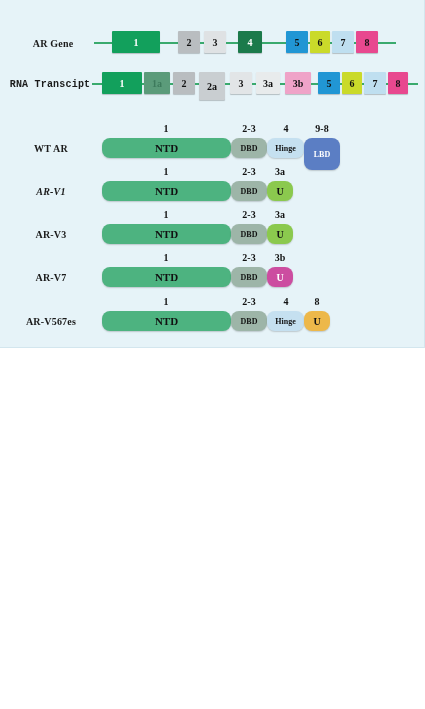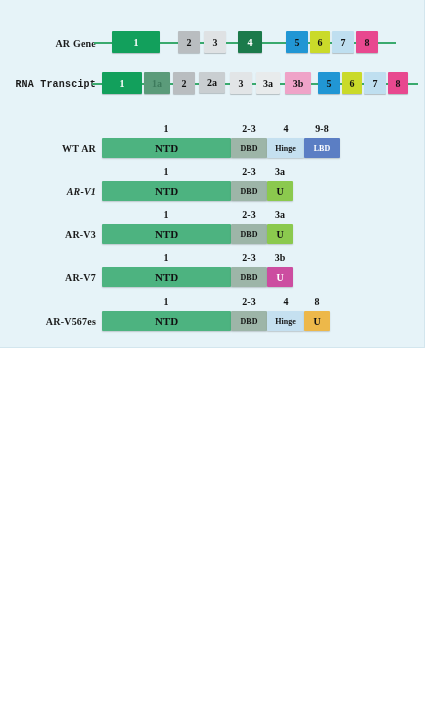--- a/index.html
+++ b/index.html
@@ -26,21 +26,21 @@
     box-sizing: border-box;
   }
 
   
   .row-label {
     position: absolute;
     font-family: "Liberation Serif", serif;
     font-weight: bold;
     font-size: 10px;
     color: #1a1a1a;
-    text-align: right;
+    text-align: center;
     white-space: nowrap;
     letter-spacing: 0.2px;
   }
 
   
   .exon {
     position: absolute;
     box-sizing: border-box;
     display: flex;
     align-items: center;
@@ -63,21 +63,21 @@
   
   .domain-seg {
     position: absolute;
     box-sizing: border-box;
     display: flex;
     align-items: center;
     justify-content: center;
     font-family: "Liberation Serif", serif;
     font-weight: bold;
     color: #111111;
-    border-radius: 1px;
+    border-radius: 8px;
   }
   .seg-ntd   { font-size: 11px; }
   .seg-small { font-size: 8px; }
   .seg-u     { font-size: 10px; }
   .seg-lbd   { font-size: 8px; color: #ffffff; }
   .bar-shadow { box-shadow: 0 1px 1.5px rgba(0,0,0,0.18); }
 
   
   .exon-annot {
     position: absolute;
@@ -117,21 +117,21 @@
 
   <div class="row-label" style="left:4px; top:79px; width:92px;font-family:Liberation Mono, monospace;">RNA Transcipt</div>
   <div id="transcript-track">
       <div class="connector" style="left: 92px; top: 83px; width: 10px;"></div>
       <div class="exon" style="left: 102px; top: 72px; width: 40px; height: 22px; background: rgb(18, 160, 92); color: rgb(255, 255, 255);">1</div>
       <div class="connector" style="left: 142px; top: 83px; width: 2px;"></div>
       <div class="exon" style="left: 144px; top: 72px; width: 26px; height: 22px; background: rgb(91, 155, 122); color: rgb(61, 122, 92);">1a</div>
       <div class="connector" style="left: 170px; top: 83px; width: 3px;"></div>
       <div class="exon" style="left: 173px; top: 72px; width: 22px; height: 22px; background: rgb(185, 189, 192); color: rgb(17, 17, 17);">2</div>
       <div class="connector" style="left: 195px; top: 83px; width: 4px;"></div>
-      <div class="exon" style="left: 199px; top: 72px; width: 26px; height: 21px; background: rgb(201, 206, 209); color: rgb(17, 17, 17);">2a</div>
+      <div class="exon" style="left: 199px; top: 72px; width: 26px; height: 28px; background: rgb(201, 206, 209); color: rgb(17, 17, 17);">2a</div>
       <div class="connector" style="left: 225px; top: 83px; width: 5px;"></div>
       <div class="exon" style="left: 230px; top: 72px; width: 22px; height: 22px; background: rgb(226, 229, 231); color: rgb(17, 17, 17);">3</div>
       <div class="connector" style="left: 252px; top: 83px; width: 4px;"></div>
       <div class="exon" style="left: 256px; top: 72px; width: 24px; height: 22px; background: rgb(232, 235, 236); color: rgb(17, 17, 17);">3a</div>
       <div class="connector" style="left: 280px; top: 83px; width: 5px;"></div>
       <div class="exon" style="left: 285px; top: 72px; width: 26px; height: 22px; background: rgb(239, 163, 200); color: rgb(17, 17, 17);">3b</div>
       <div class="connector" style="left: 311px; top: 83px; width: 7px;"></div>
       <div class="exon" style="left: 318px; top: 72px; width: 22px; height: 22px; background: rgb(33, 150, 212); color: rgb(17, 17, 17);">5</div>
       <div class="connector" style="left: 340px; top: 83px; width: 2px;"></div>
       <div class="exon" style="left: 342px; top: 72px; width: 20px; height: 22px; background: rgb(202, 218, 42); color: rgb(17, 17, 17);">6</div>
@@ -144,21 +144,21 @@
 
   <div id="variants-area">
       <div class="row-label" style="left: 6px; top: 143px; width: 90px;">WT AR</div>
       <div class="exon-annot" style="left: 146px; top: 123px; width: 40px;">1</div>
       <div class="exon-annot" style="left: 229px; top: 123px; width: 40px;">2-3</div>
       <div class="exon-annot" style="left: 266px; top: 123px; width: 40px;">4</div>
       <div class="exon-annot" style="left: 302px; top: 123px; width: 40px;">9-8</div>
       <div class="domain-seg bar-shadow seg-ntd" style="left: 102px; top: 138px; width: 129px; height: 20px; background: rgb(77, 179, 128); color: rgb(17, 17, 17);">NTD</div>
       <div class="domain-seg bar-shadow seg-small" style="left: 231px; top: 138px; width: 36px; height: 20px; background: rgb(157, 181, 168); color: rgb(17, 17, 17);">DBD</div>
       <div class="domain-seg bar-shadow seg-small" style="left: 267px; top: 138px; width: 37px; height: 20px; background: rgb(197, 224, 240); color: rgb(17, 17, 17);">Hinge</div>
-      <div class="domain-seg bar-shadow seg-lbd" style="left: 304px; top: 138px; width: 36px; height: 20px; background: rgb(91, 126, 196); color: rgb(255, 255, 255);">LBD</div>
+      <div class="domain-seg bar-shadow seg-lbd" style="left: 304px; top: 138px; width: 36px; height: 32px; background: rgb(91, 126, 196); color: rgb(255, 255, 255);">LBD</div>
       <div class="row-label" style="left: 6px; top: 186px; width: 90px; font-style: italic;">AR-V1</div>
       <div class="exon-annot" style="left: 146px; top: 166px; width: 40px;">1</div>
       <div class="exon-annot" style="left: 229px; top: 166px; width: 40px;">2-3</div>
       <div class="exon-annot" style="left: 260px; top: 166px; width: 40px;">3a</div>
       <div class="domain-seg bar-shadow seg-ntd" style="left: 102px; top: 181px; width: 129px; height: 20px; background: rgb(77, 179, 128); color: rgb(17, 17, 17);">NTD</div>
       <div class="domain-seg bar-shadow seg-small" style="left: 231px; top: 181px; width: 36px; height: 20px; background: rgb(157, 181, 168); color: rgb(17, 17, 17);">DBD</div>
       <div class="domain-seg bar-shadow seg-u" style="left: 267px; top: 181px; width: 26px; height: 20px; background: rgb(139, 201, 78); color: rgb(17, 17, 17);">U</div>
       <div class="row-label" style="left: 6px; top: 229px; width: 90px;">AR-V3</div>
       <div class="exon-annot" style="left: 146px; top: 209px; width: 40px;">1</div>
       <div class="exon-annot" style="left: 229px; top: 209px; width: 40px;">2-3</div>

